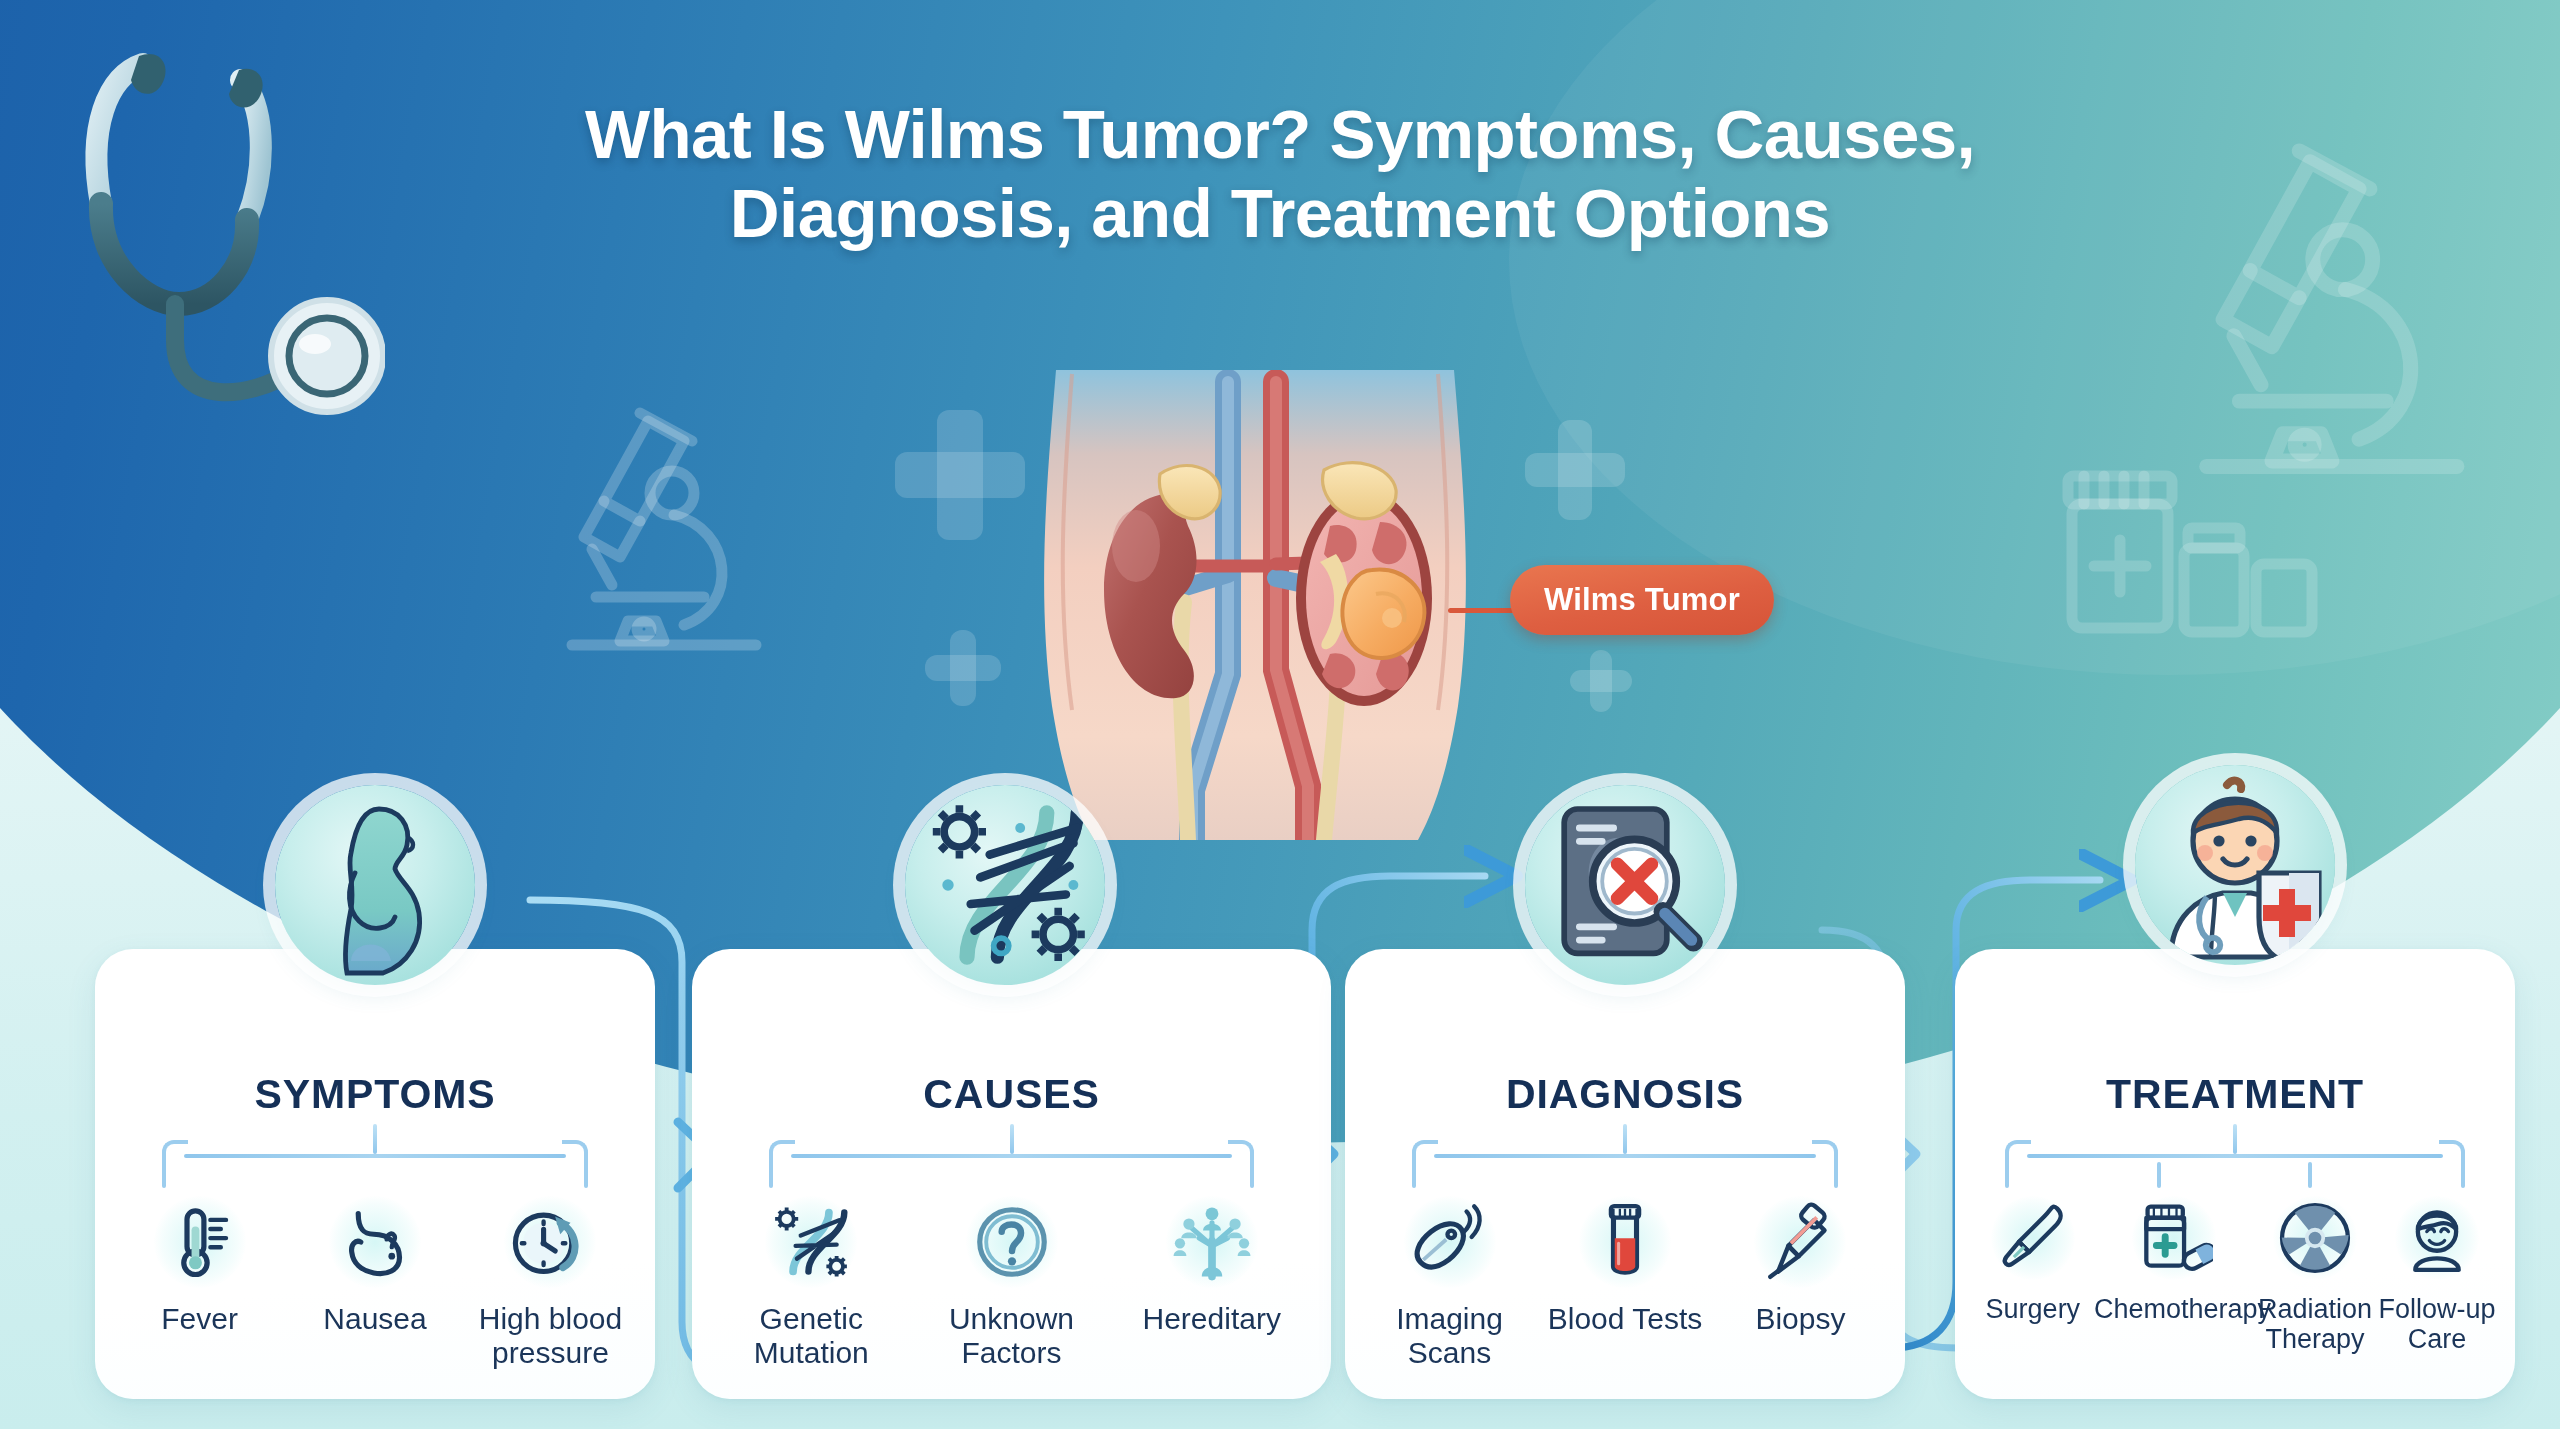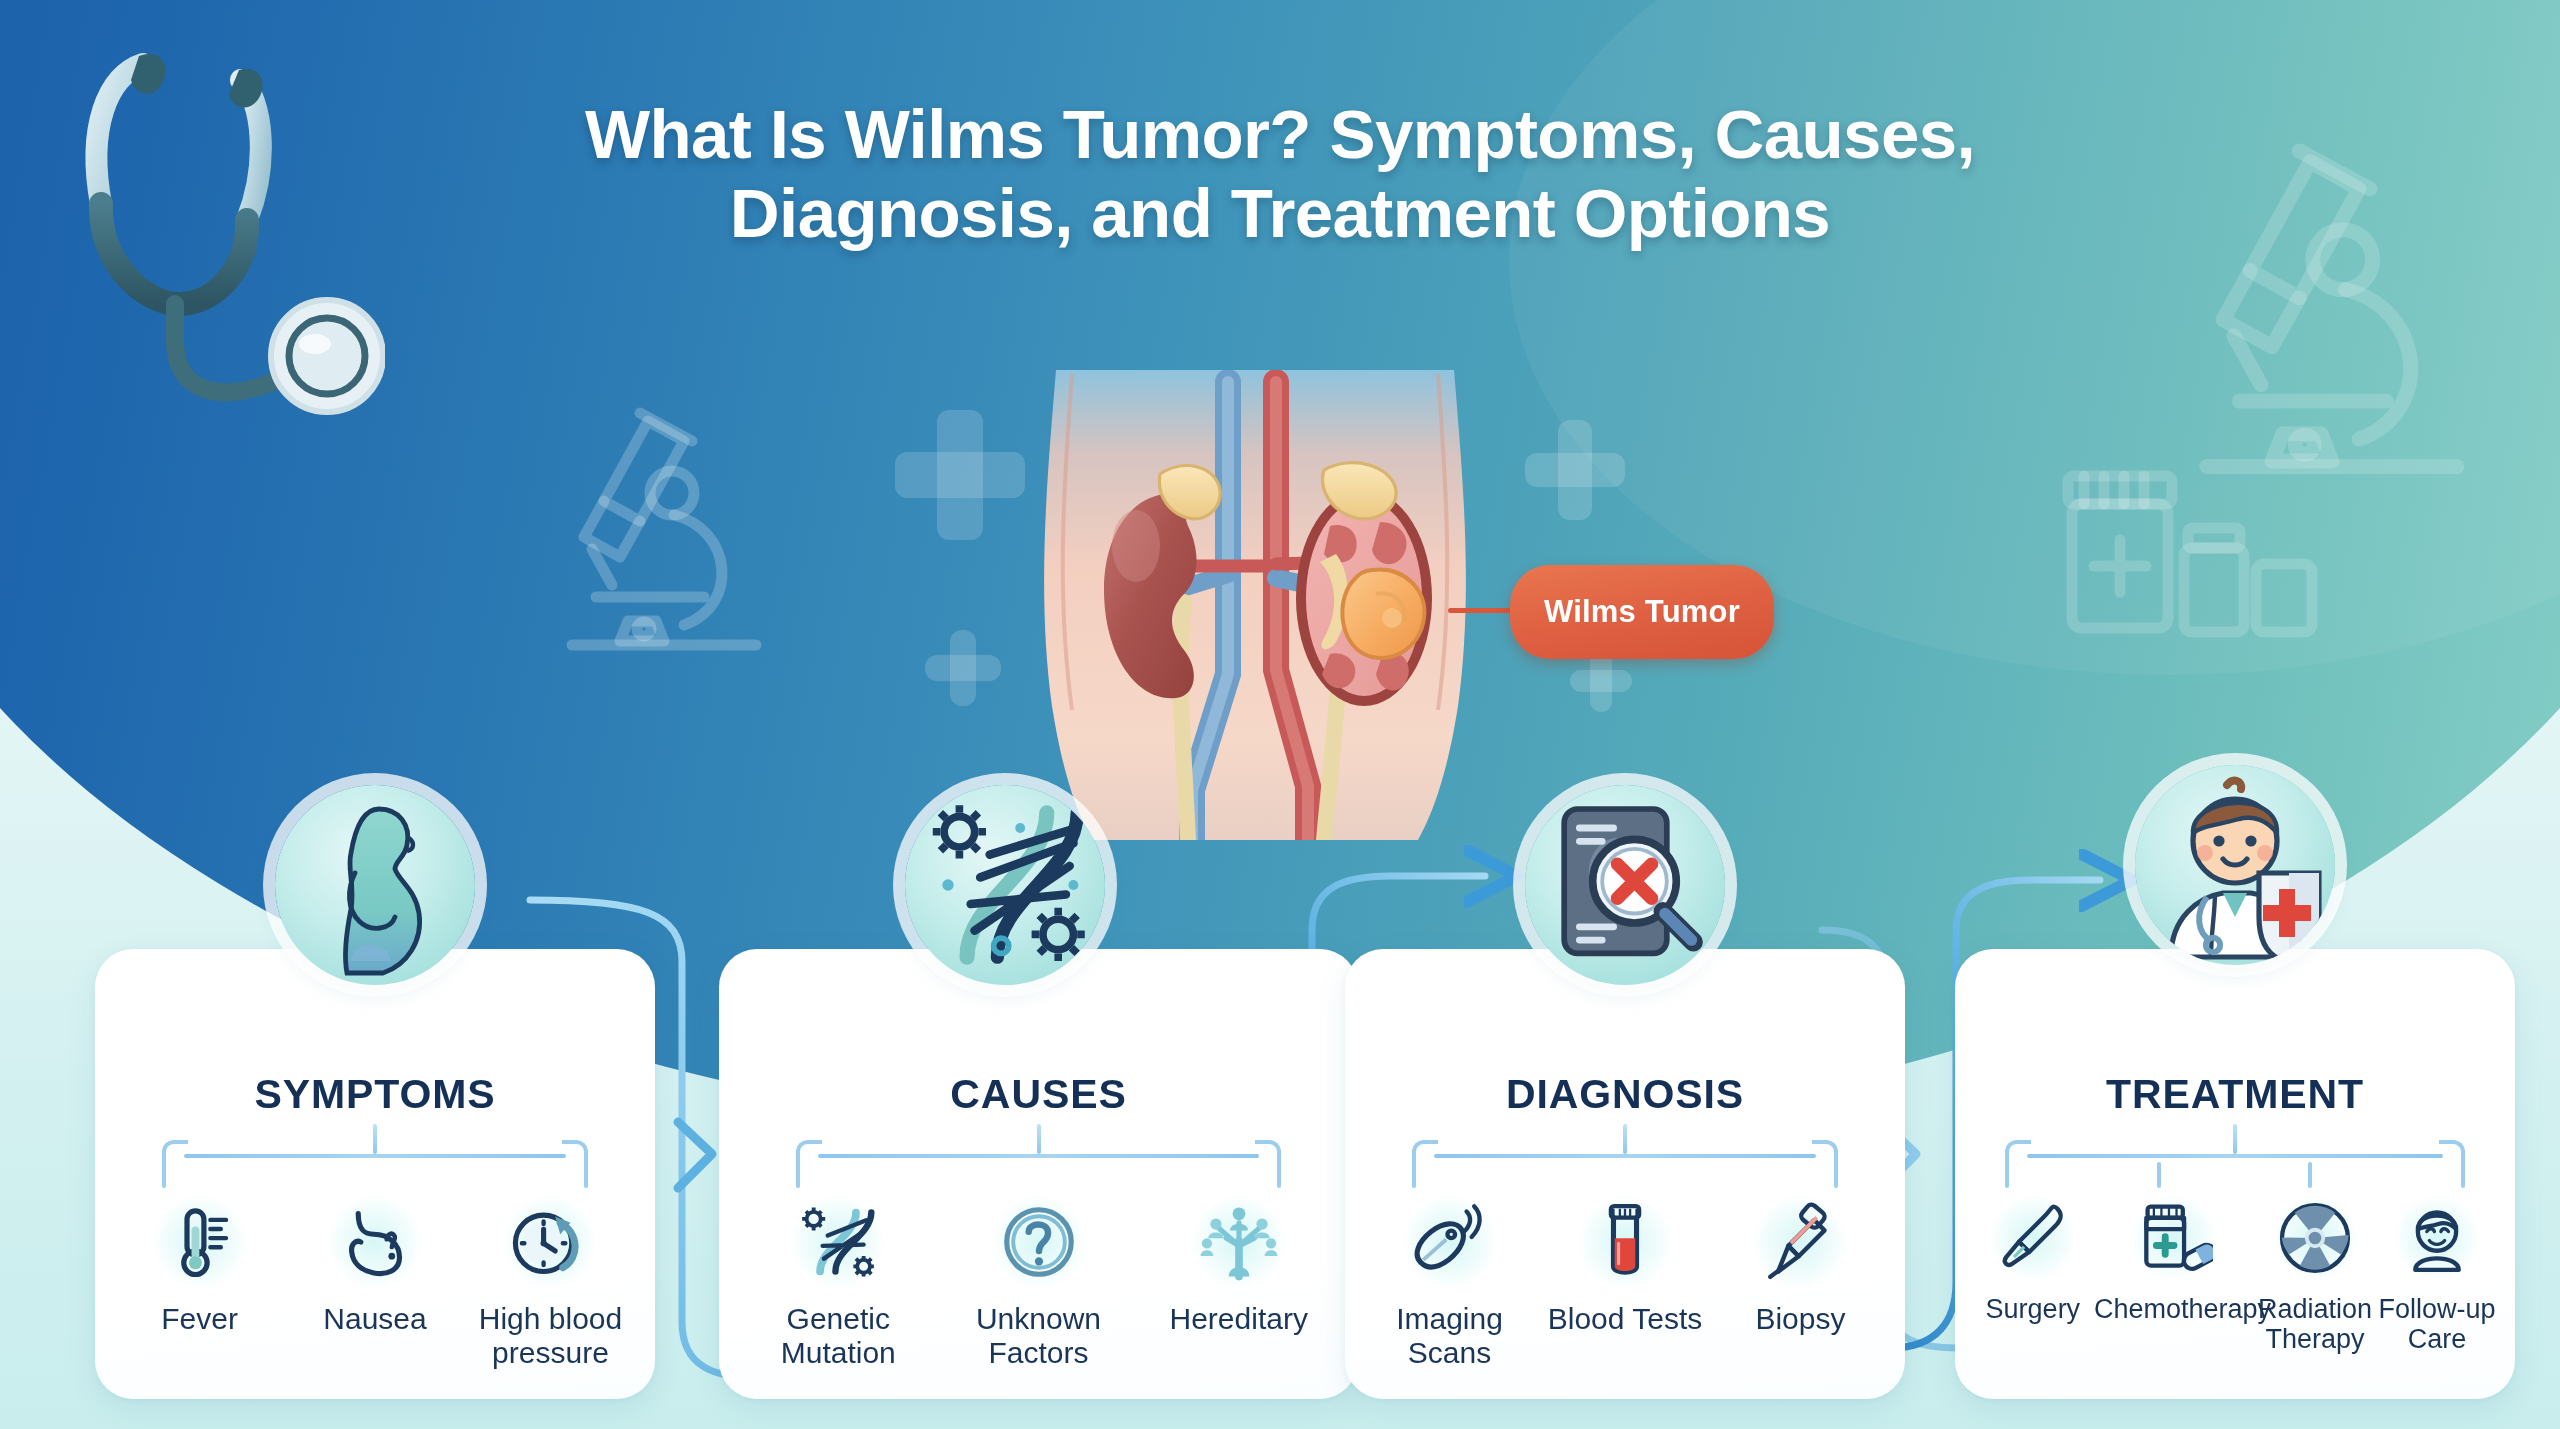--- a/index.html
+++ b/index.html
@@ -86,21 +86,21 @@
     z-index: 5;
   }
 
   .tumor-badge {
     position: absolute;
     left: 1510px; top: 565px;
     z-index: 8;
     background: linear-gradient(170deg, #e9764f 0%, #de5f41 55%, #d65438 100%);
     color: #fff;
     font-size: 31px; font-weight: bold;
-    padding: 29px 34px;
+    padding: 17px 34px;
     border-radius: 40px;
     box-shadow: 0 5px 14px rgba(150,55,30,0.32);
     white-space: nowrap;
     letter-spacing: 0.2px;
   }
   .tumor-leader {
     position: absolute;
     left: 1448px; top: 608px;
     width: 70px; height: 5px;
     background: #d9583b;
@@ -130,21 +130,21 @@
     height: 450px;
     background: linear-gradient(175deg, #ffffff 0%, #ffffff 72%, #fbfeff 100%);
     border-radius: 38px;
     box-shadow: 0 10px 30px rgba(60,140,160,0.11),
                 0 2px 6px rgba(60,140,160,0.07);
     display: flex;
     flex-direction: column;
     align-items: center;
   }
   .card.c1 { left: 95px;   width: 560px; }
-  .card.c2 { left: 719px;  width: 639px; }
+  .card.c2 { left: 692px;  width: 639px; }
   .card.c3 { left: 1345px; width: 560px; }
   .card.c4 { left: 1955px; width: 560px; }
 
   .card-head {
     margin-top: 122px;
     color: #153057;
     font-weight: bold;
     font-size: 41px;
     letter-spacing: 0.9px;
     text-align: center;

